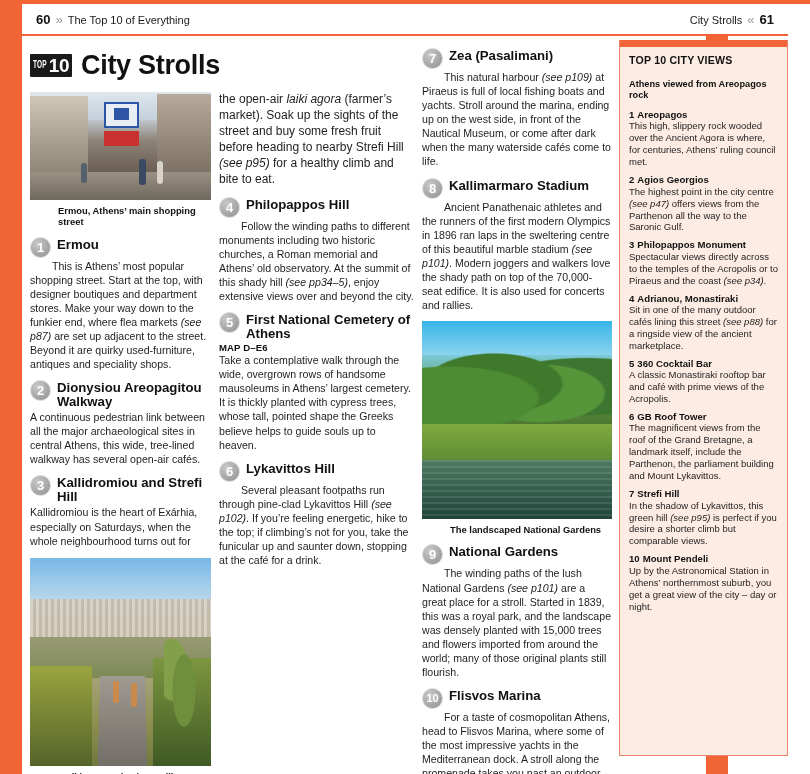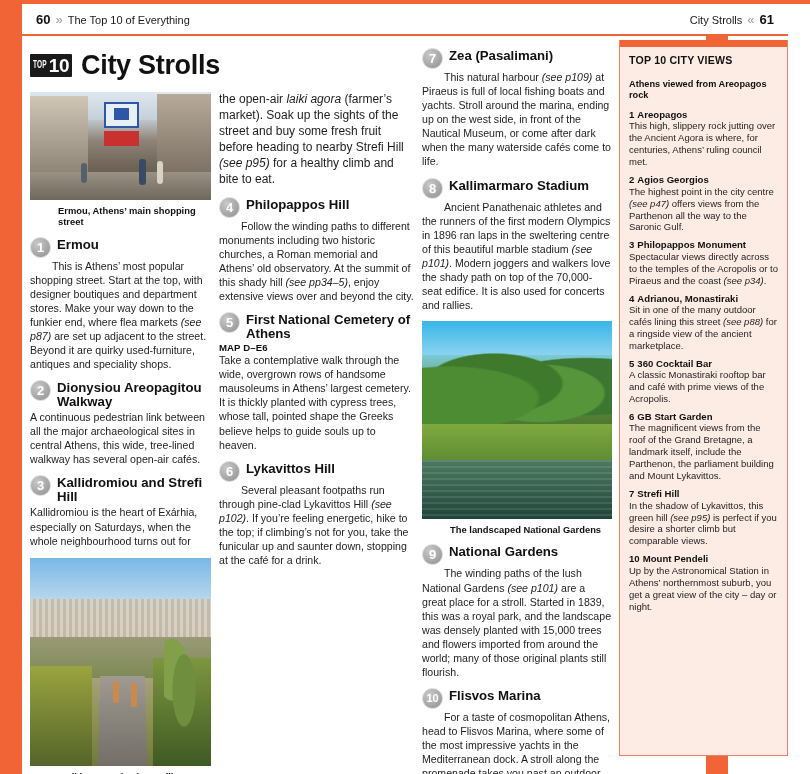--- a/index.html
+++ b/index.html
@@ -414,21 +414,21 @@
         <div class="sidebar-photo ph-areo">
           <div class="sky4"></div>
             <div class="cityscape"></div>
             <div class="rock"></div>
           <div class="veg"></div>
         </div>
         <div class="sidebar-caption">Athens viewed from Areopagos rock</div>
 
         <div class="sb-item">
           <div class="sb-head"><span class="sbnum">1</span><span>Areopagos</span></div>
-          <div class="sb-body"><span>This high, slippery rock jutting over the Ancient Agora is where, for centuries, Athens’ ruling council met.</span><i></i><span></span></div>
+          <div class="sb-body"><span>This high, slippery rock wooded over the Ancient Agora is where, for centuries, Athens’ ruling council met.</span><i></i><span></span></div>
         </div>
 
         <div class="sb-item">
           <div class="sb-head"><span class="sbnum">2</span><span>Agios Georgios</span></div>
           <div class="sb-body"><span>The highest point in the city centre </span><i>(see p47)</i><span> offers views from the Parthenon all the way to the Saronic Gulf.</span></div>
         </div>
 
         <div class="sb-item">
           <div class="sb-head"><span class="sbnum">3</span><span>Philopappos Monument</span></div>
           <div class="sb-body"><span>Spectacular views directly across to the temples of the Acropolis or to Piraeus and the coast </span><i>(see p34)</i><span>.</span></div>
@@ -438,21 +438,21 @@
           <div class="sb-head"><span class="sbnum">4</span><span>Adrianou, Monastiraki</span></div>
           <div class="sb-body"><span>Sit in one of the many outdoor cafés lining this street </span><i>(see p88)</i><span> for a ringside view of the ancient marketplace.</span></div>
         </div>
 
         <div class="sb-item">
           <div class="sb-head"><span class="sbnum">5</span><span>360 Cocktail Bar</span></div>
           <div class="sb-body">A classic Monastiraki rooftop bar and café with prime views of the Acropolis.</div>
         </div>
 
         <div class="sb-item">
-          <div class="sb-head"><span class="sbnum">6</span><span>GB Start Garden</span></div>
+          <div class="sb-head"><span class="sbnum">6</span><span>GB Roof Tower</span></div>
           <div class="sb-body">The magnificent views from the roof of the Grand Bretagne, a landmark itself, include the Parthenon, the parliament building and Mount Lykavittos.</div>
         </div>
 
         <div class="sb-item">
           <div class="sb-head"><span class="sbnum">7</span><span>Strefi Hill</span></div>
           <div class="sb-body"><span>In the shadow of Lykavittos, this green hill </span><i>(see p95)</i><span> is perfect if you desire a shorter climb but comparable views.</span></div>
         </div>
 
 
 

